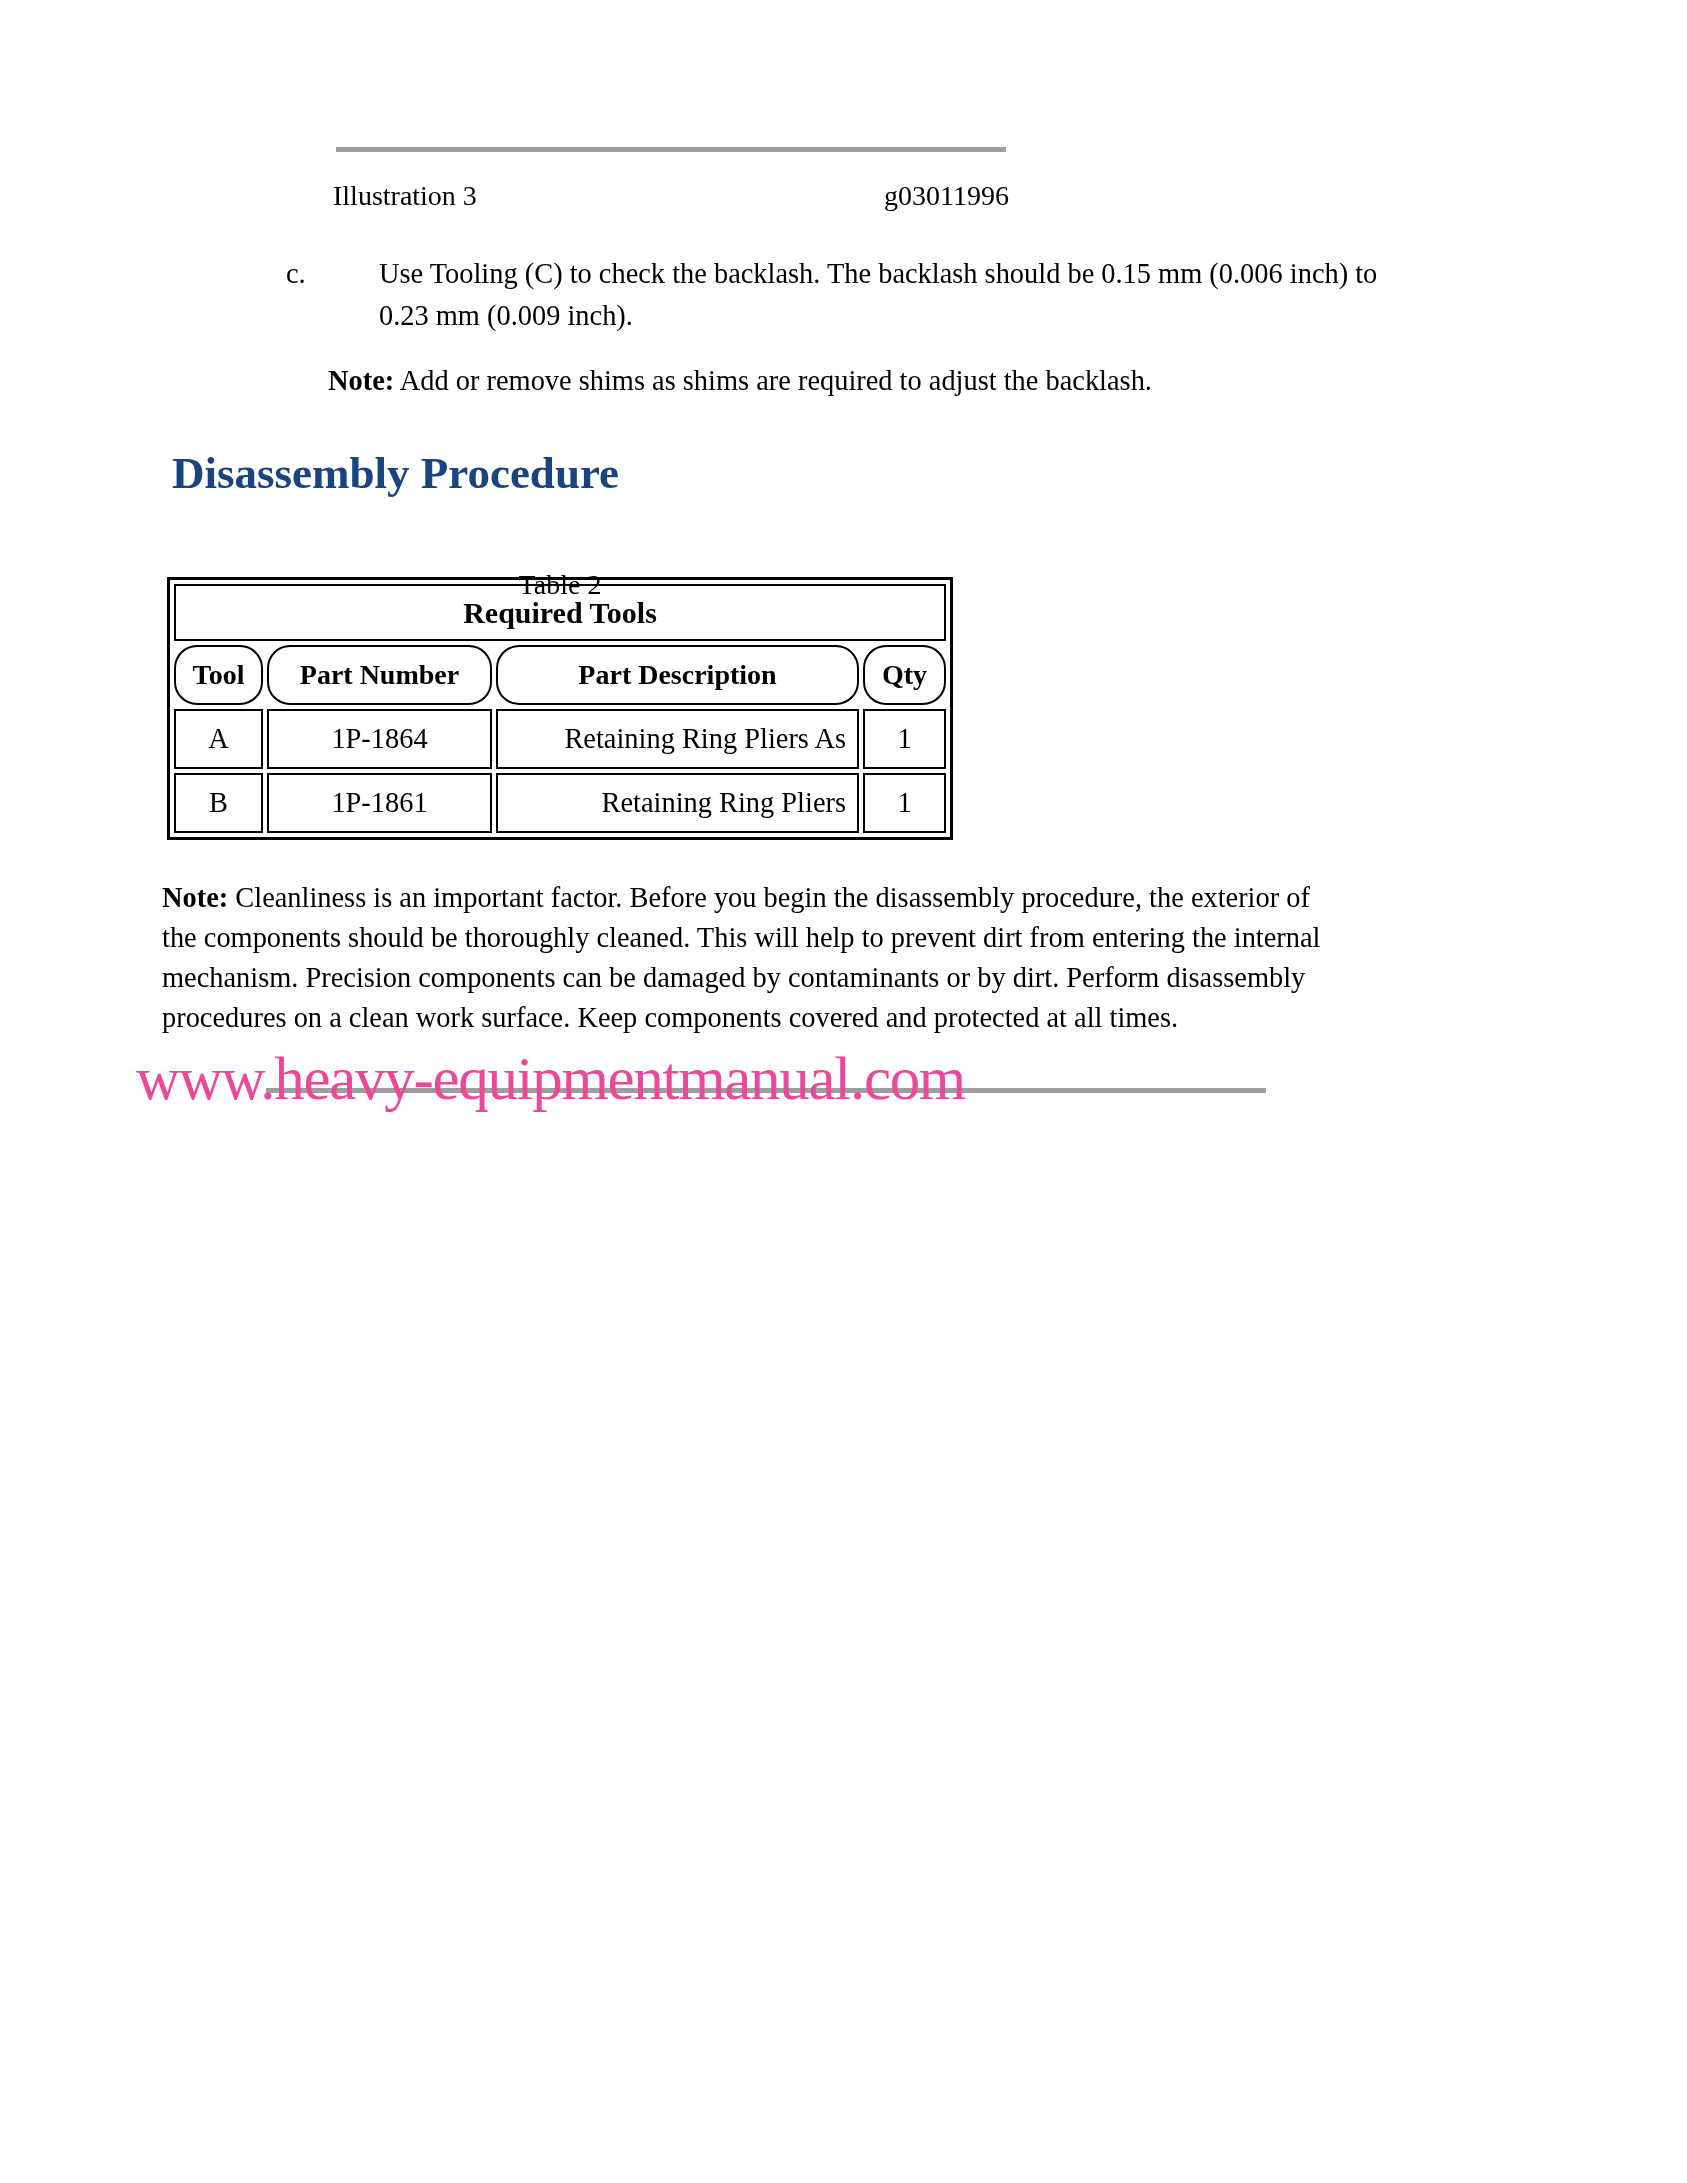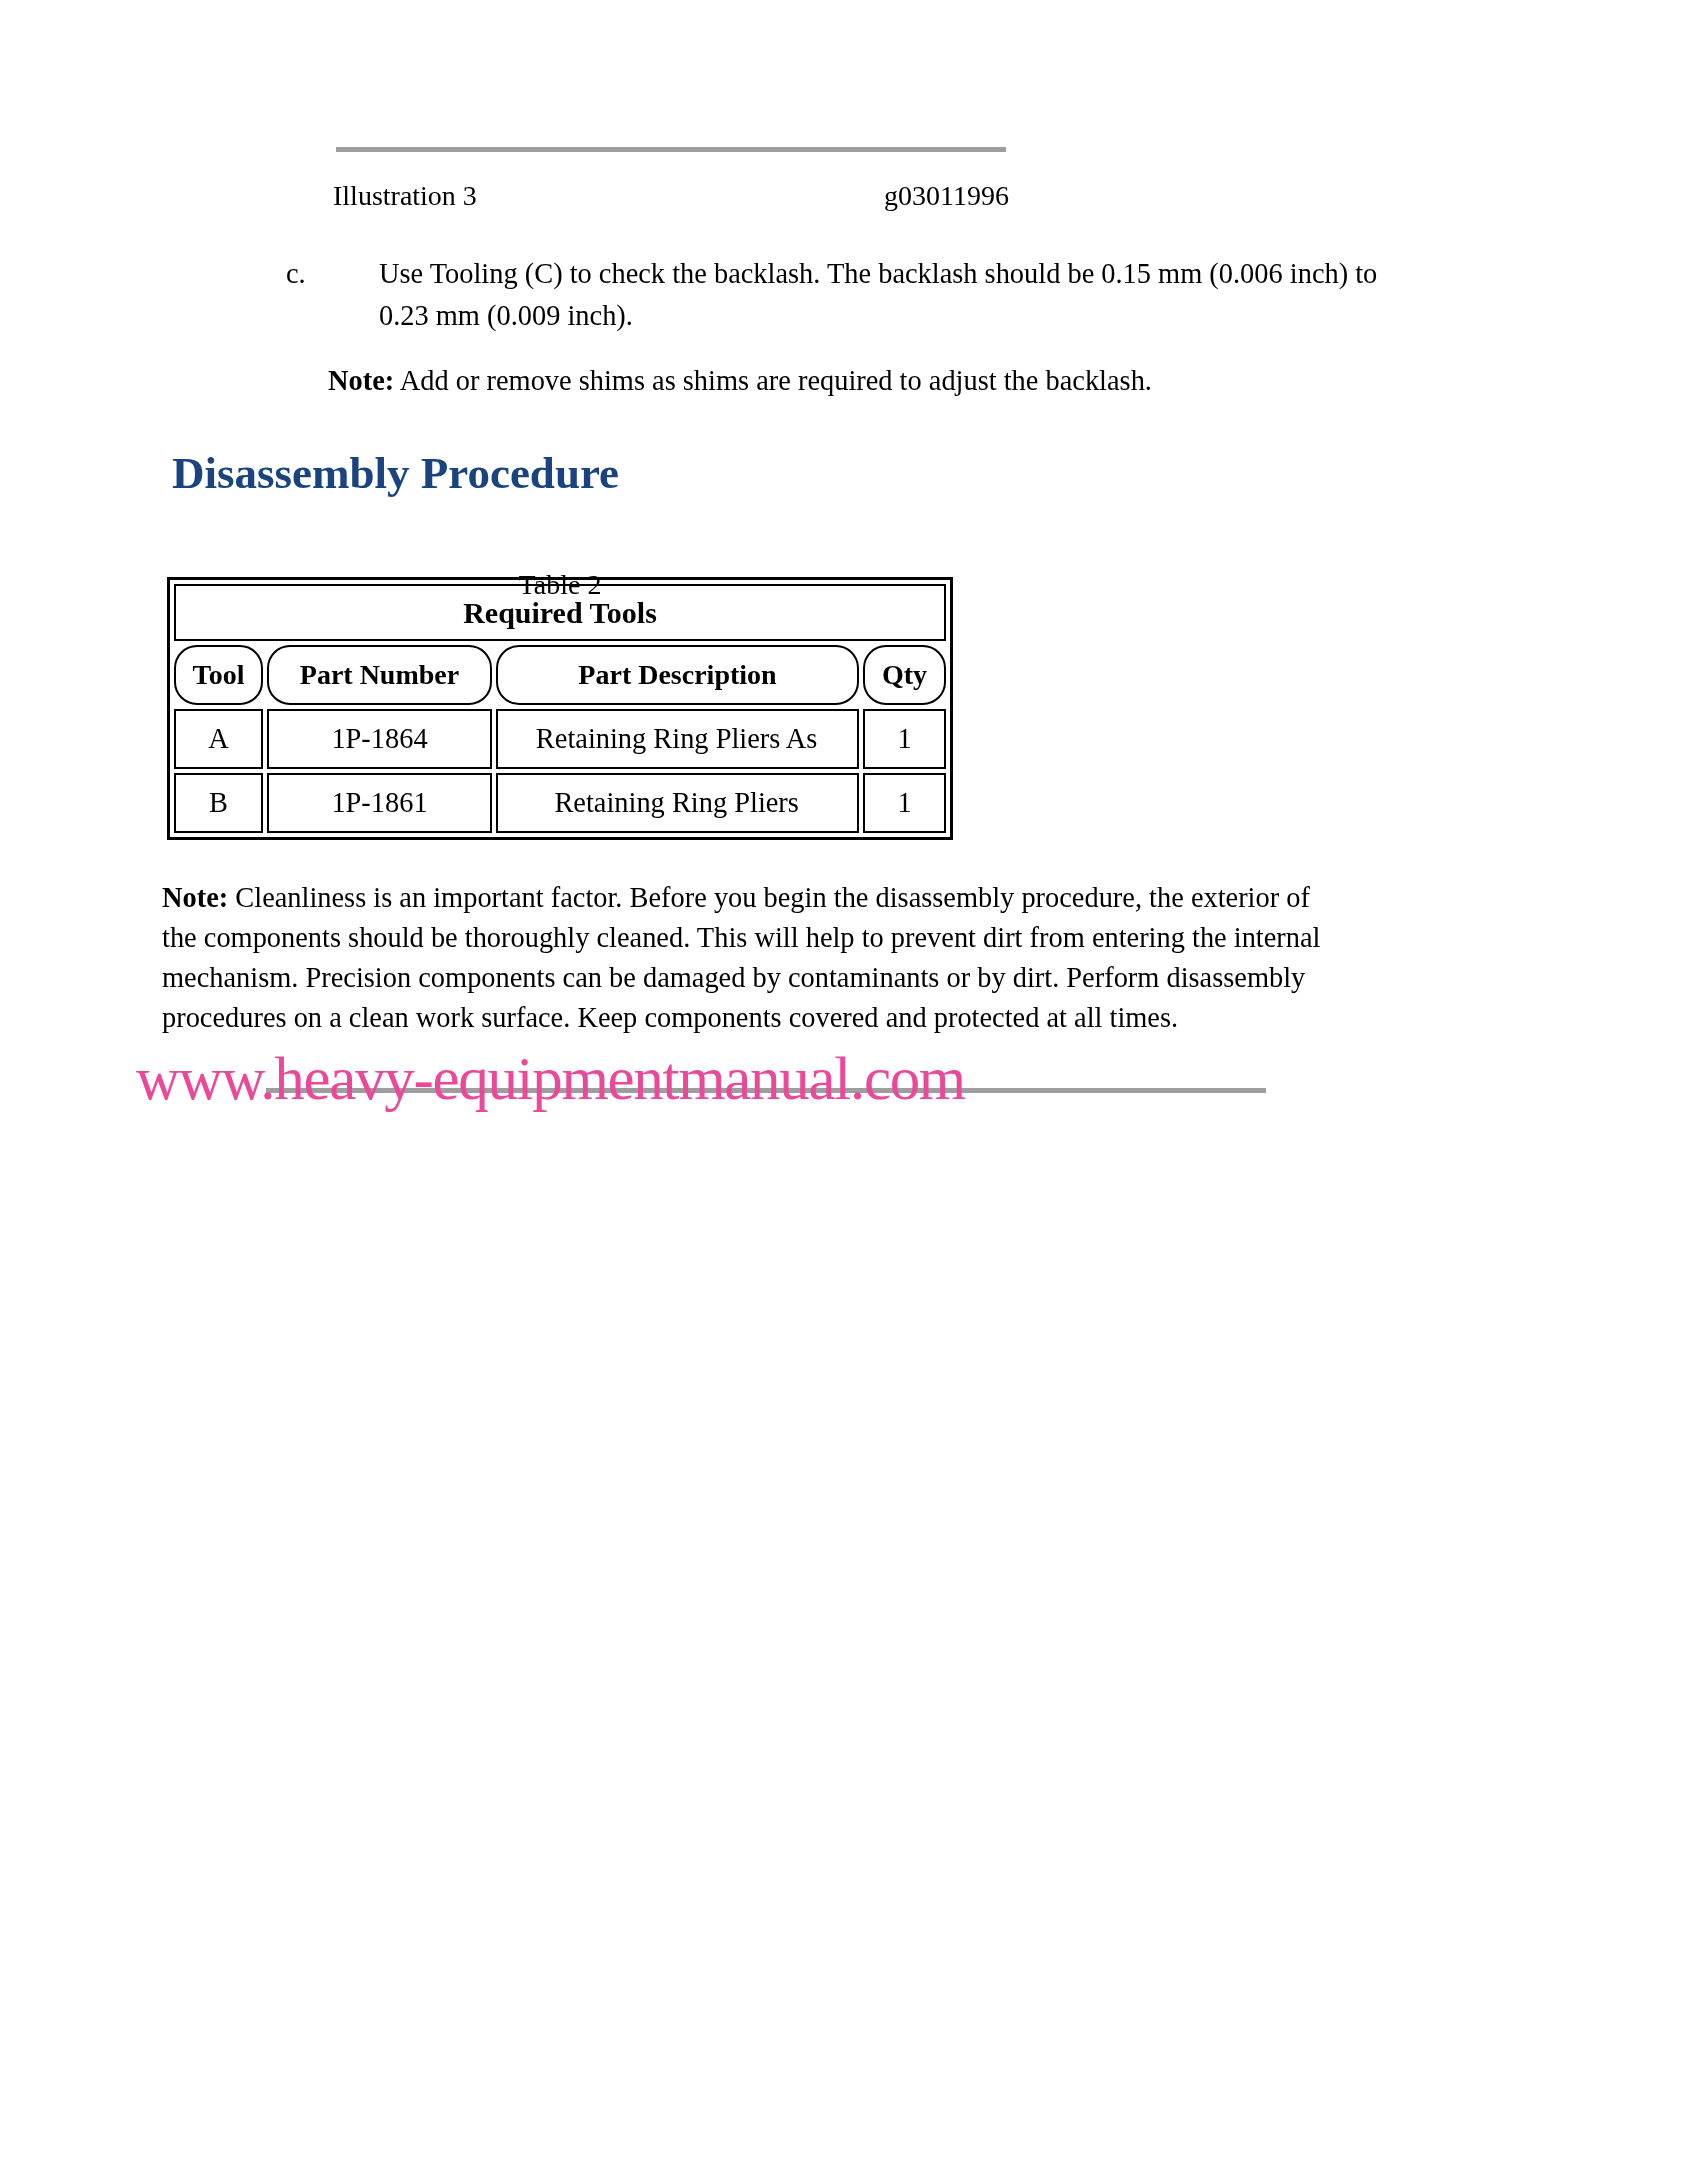--- a/index.html
+++ b/index.html
@@ -107,21 +107,21 @@
   table.tools .t-head td {
     height: 60px;
     font-weight: bold;
     font-size: 28px;
     border-radius: 23px;
   }
   table.tools .t-row td {
     height: 60px;
   }
   table.tools td.desc {
-    text-align: center;
+    text-align: right;
     padding-left: 9.3px;
   }
 
   .note-block {
     position: absolute;
     left: 162px;
     top: 878px;
     width: 1383px;
     font-size: 28.4px;
     line-height: 40px;

